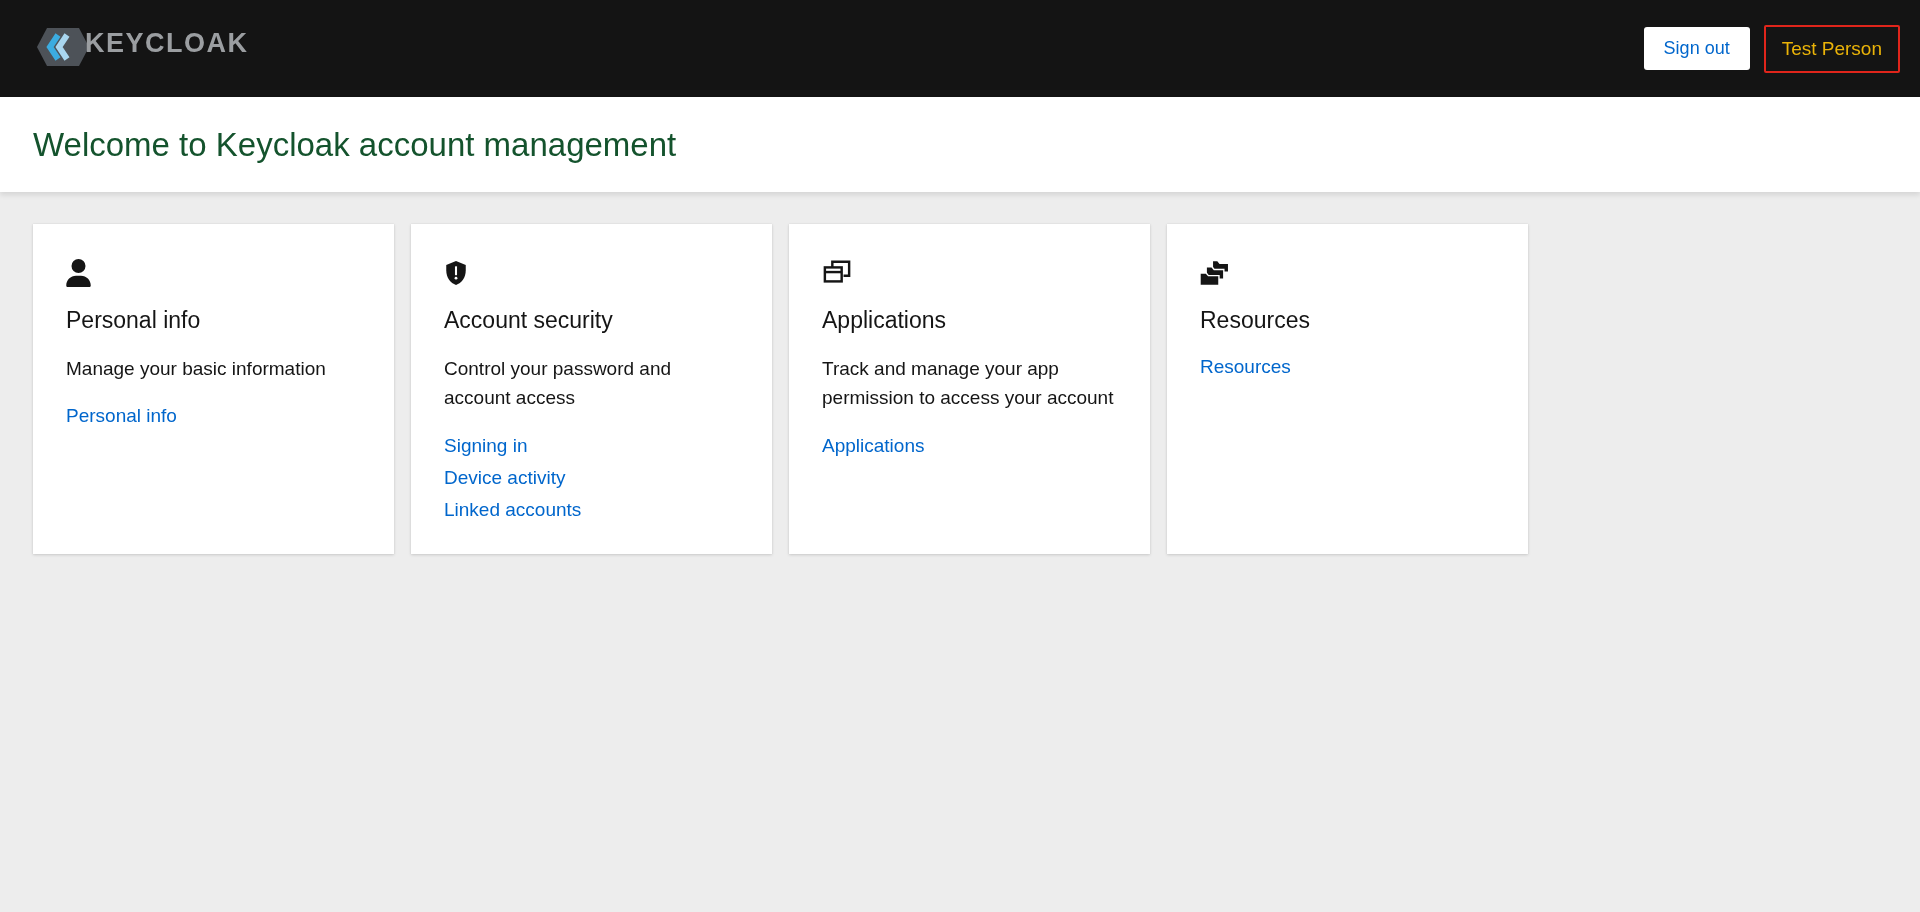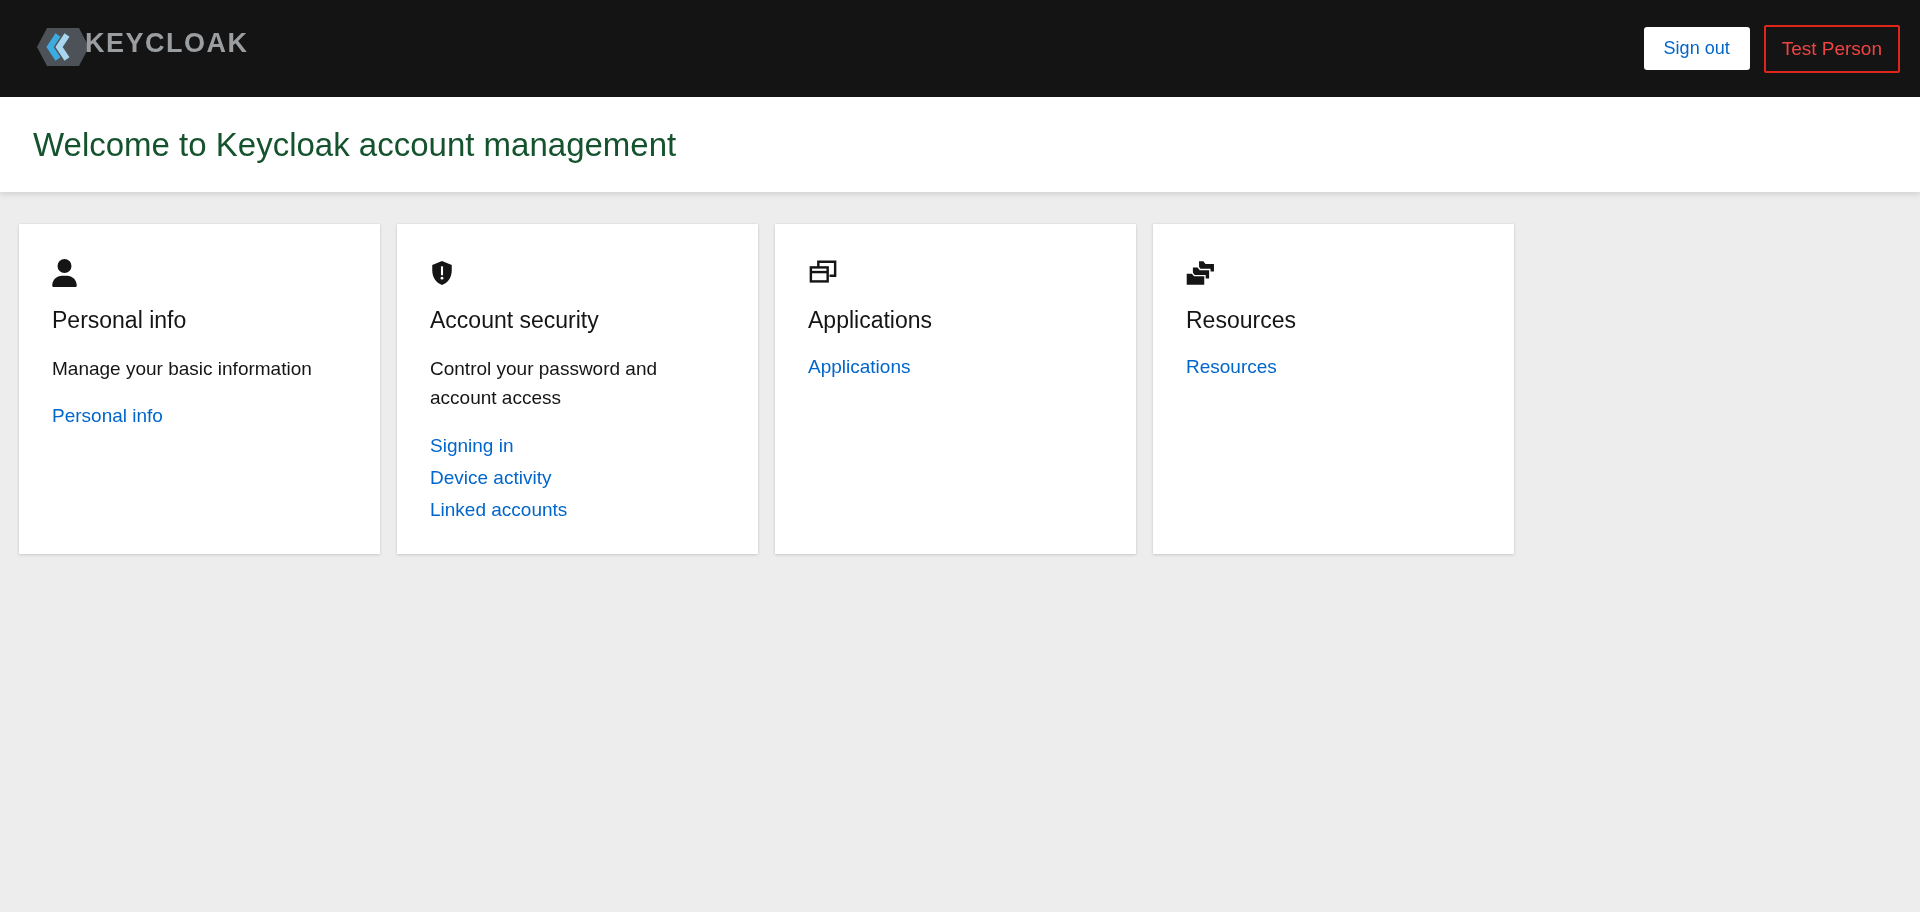--- a/index.html
+++ b/index.html
@@ -43,21 +43,21 @@
     color: #0066cc;
     border: none;
     border-radius: 3px;
     font-family: "Liberation Sans", sans-serif;
     font-size: 18px;
     padding: 11px 20px;
     cursor: pointer;
   }
   .user-btn {
     background: transparent;
-    color: #ef4444;
+    color: #eab308;
     border: 2px solid #e0251b;
     border-radius: 2px;
     font-family: "Liberation Sans", sans-serif;
     font-size: 19px;
     padding: 11px 16px;
     cursor: pointer;
   }
 
   
   .welcome-banner {
@@ -73,21 +73,21 @@
   .page-title {
     font-size: 33px;
     font-weight: 500;
     color: #14532d;
   }
 
   
   .cards-grid {
     display: flex;
     gap: 17px;
-    padding: 32px 19px;
+    padding: 32px 33px;
   }
   .card {
     background: #ffffff;
     width: 361px;
     height: 330px;
     padding: 34px 33px;
     box-shadow: 0 1px 3px rgba(3,3,3,0.14), 0 0 1px rgba(3,3,3,0.10);
   }
   .card .icon {
     display: inline-flex;
@@ -178,20 +178,21 @@
 
   <div class="card">
     <span class="icon">
       <svg width="30" height="28" viewBox="0 0 32 30" fill="none" stroke="#151515" stroke-width="2.6">
         <path d="M11 9 V3 h18 v15 h-6"></path>
         <rect x="3" y="9" width="18" height="15"></rect>
         <line x1="3" y1="14" x2="21" y2="14"></line>
       </svg>
     </span>
     <h2>Applications</h2>
+    <p>Track and manage your app permission to access your account</p>
     <div class="links">
       <a href="#">Applications</a>
     </div>
   </div>
 
   <div class="card">
     <span class="icon">
       <svg width="30" height="28" viewBox="0 0 34 30">
         <g fill="#151515" stroke="#ffffff" stroke-width="1.6">
           <path d="M14 1 h6 l2.5 3 h10 v10 h-18.5 z"></path>

